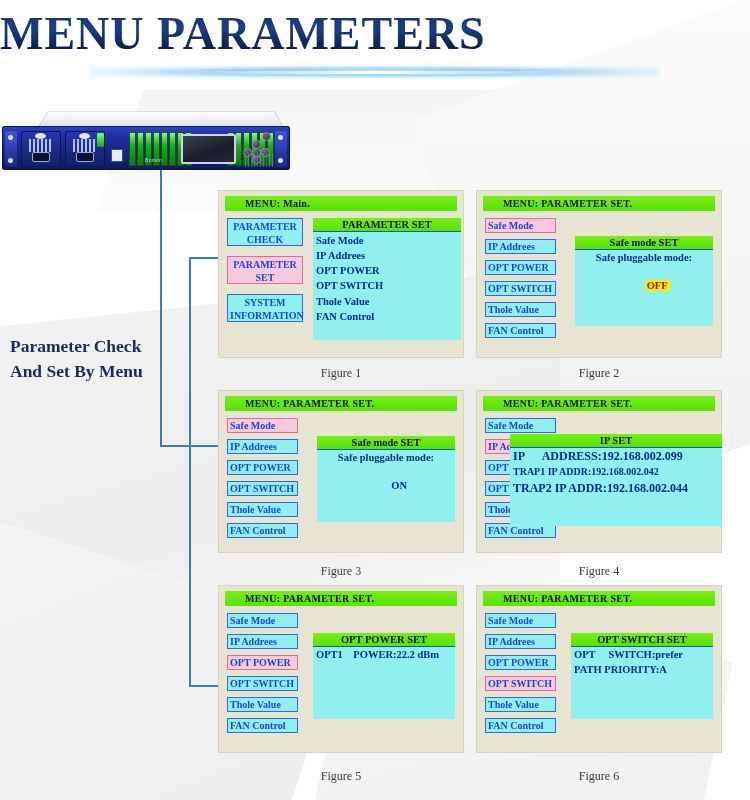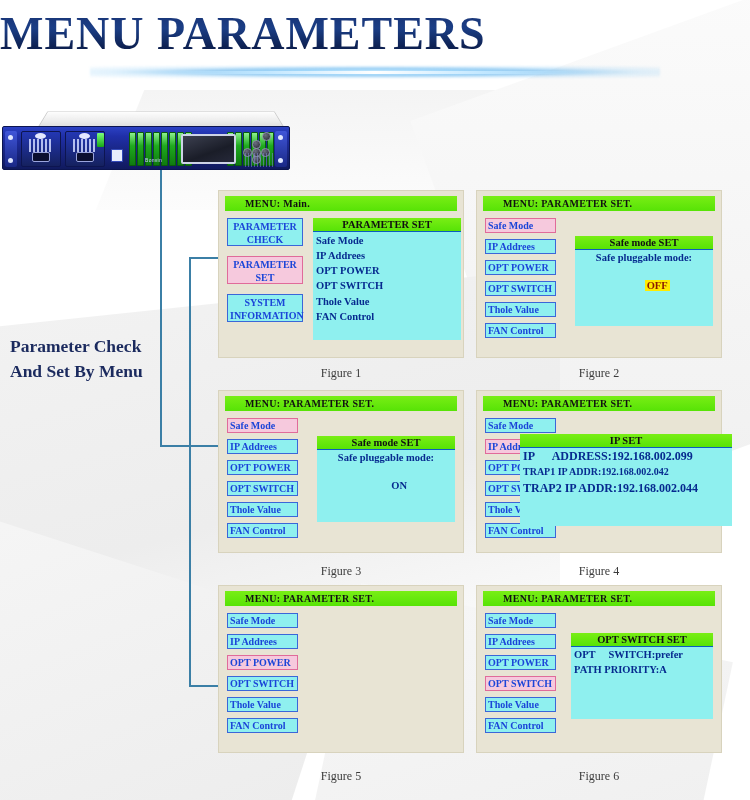--- a/index.html
+++ b/index.html
@@ -432,21 +432,21 @@
     <div class="hdr-bar">MENU: PARAMETER SET.</div>
     <div class="body-area">
       <div class="menu-col">
         <div class="menu-item">Safe Mode</div>
         <div class="menu-item sel">IP Addrees</div>
         <div class="menu-item">OPT POWER</div>
         <div class="menu-item">OPT SWITCH</div>
         <div class="menu-item">Thole Value</div>
         <div class="menu-item">FAN Control</div>
       </div>
-      <div class="panel overlay" style="left:37px; top:16px; width:212px; height:92px;">
+      <div class="panel overlay" style="left:27px; top:16px; width:212px; height:92px;">
         <div class="panel-title">IP          SET</div>
         <div class="panel-line" style="font-size:12px;">IP      ADDRESS:192.168.002.099</div>
         <div class="panel-line" style="font-size:10px;">TRAP1 IP ADDR:192.168.002.042</div>
         <div class="panel-line" style="font-size:12px;">TRAP2 IP ADDR:192.168.002.044</div>
       </div>
     </div>
   </div>
   <div class="fig-caption" style="top:174px;">Figure 4</div>
 </div>
 
@@ -455,20 +455,24 @@
     <div class="hdr-bar">MENU: PARAMETER SET.</div>
     <div class="body-area">
       <div class="menu-col">
         <div class="menu-item">Safe Mode</div>
         <div class="menu-item">IP Addrees</div>
         <div class="menu-item sel">OPT POWER</div>
         <div class="menu-item">OPT SWITCH</div>
         <div class="menu-item">Thole Value</div>
         <div class="menu-item">FAN Control</div>
       </div>
+      <div class="panel" style="left:88px; top:20px; width:142px; height:86px;">
+        <div class="panel-title">OPT POWER SET</div>
+        <div class="panel-line">OPT1    POWER:22.2 dBm</div>
+      </div>
     </div>
   </div>
   <div class="fig-caption" style="top:184px;">Figure 5</div>
 </div>
 
 <div class="fig" style="left:476px; top:585px; width:246px; height:168px;">
   <div class="screen">
     <div class="hdr-bar">MENU: PARAMETER SET.</div>
     <div class="body-area">
       <div class="menu-col">

